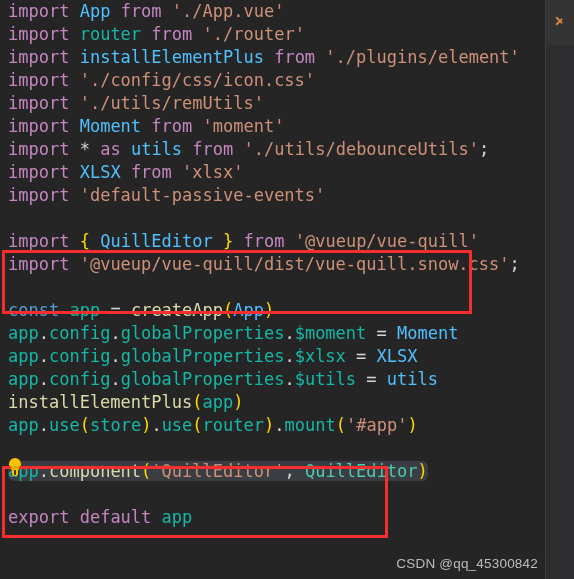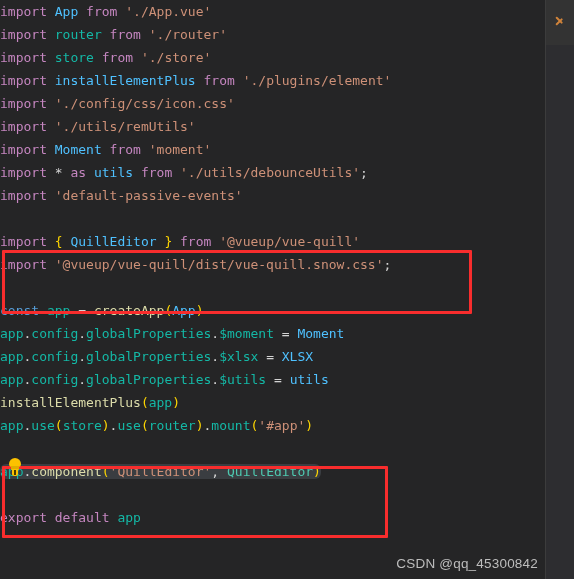--- a/index.html
+++ b/index.html
@@ -31,22 +31,23 @@
     height: 579px;
     background: #252526;
     padding: 0;
     box-sizing: border-box;
   }
 
   .code-line {
     position: relative;
     height: 23px;
     line-height: 23px;
-    font-size: 13px;
+    font-size: 17px;
     white-space: pre;
+    padding-left: 8px;
     letter-spacing: 0px;
   }
 
   
   .t-kw      { color: #c586c0; }   
   .t-decl    { color: #569cd6; }   
   .t-str     { color: #ce9178; }   
   .t-ident   { color: #14b8a6; }   
   .t-type    { color: #4ec9b0; }   
   .t-class   { color: #4fc1ff; }   
@@ -184,26 +185,26 @@
   }
 </style>
 </head>
 <body>
 
 <div id="editor-root">
 
   <div class="code-surface" id="code-surface">
       <div class="code-line"><span><span class="t-kw">import</span><span class="t-punct"> </span><span class="t-class">App</span><span class="t-punct"> </span><span class="t-kw">from</span><span class="t-punct"> </span><span class="t-str">'./App.vue'</span></span></div>
       <div class="code-line"><span><span class="t-kw">import</span><span class="t-punct"> </span><span class="t-ident">router</span><span class="t-punct"> </span><span class="t-kw">from</span><span class="t-punct"> </span><span class="t-str">'./router'</span></span></div>
-      <div class="code-line"><span><span class="t-kw">import</span><span class="t-punct"> </span><span class="t-ident">store</span><span class="t-punct"> </span><span class="t-kw">from</span><span class="t-punct"> </span><span class="t-str">'./store'</span></span></div>
       <div class="code-line"><span><span class="t-kw">import</span><span class="t-punct"> </span><span class="t-class">installElementPlus</span><span class="t-punct"> </span><span class="t-kw">from</span><span class="t-punct"> </span><span class="t-str">'./plugins/element'</span></span></div>
       <div class="code-line"><span><span class="t-kw">import</span><span class="t-punct"> </span><span class="t-str">'./config/css/icon.css'</span></span></div>
       <div class="code-line"><span><span class="t-kw">import</span><span class="t-punct"> </span><span class="t-str">'./utils/remUtils'</span></span></div>
       <div class="code-line"><span><span class="t-kw">import</span><span class="t-punct"> </span><span class="t-class">Moment</span><span class="t-punct"> </span><span class="t-kw">from</span><span class="t-punct"> </span><span class="t-str">'moment'</span></span></div>
       <div class="code-line"><span><span class="t-kw">import</span><span class="t-punct"> </span><span class="t-op">*</span><span class="t-punct"> </span><span class="t-kw">as</span><span class="t-punct"> </span><span class="t-class">utils</span><span class="t-punct"> </span><span class="t-kw">from</span><span class="t-punct"> </span><span class="t-str">'./utils/debounceUtils'</span><span class="t-punct">;</span></span></div>
+      <div class="code-line"><span><span class="t-kw">import</span><span class="t-punct"> </span><span class="t-class">XLSX</span><span class="t-punct"> </span><span class="t-kw">from</span><span class="t-punct"> </span><span class="t-str">'xlsx'</span></span></div>
       <div class="code-line"><span><span class="t-kw">import</span><span class="t-punct"> </span><span class="t-str">'default-passive-events'</span></span></div>
       <div class="code-line">&nbsp;</div>
       <div class="code-line"><span><span class="t-kw">import</span><span class="t-punct"> </span><span class="t-brace">{</span><span class="t-punct"> </span><span class="t-class">QuillEditor</span><span class="t-punct"> </span><span class="t-brace">}</span><span class="t-punct"> </span><span class="t-kw">from</span><span class="t-punct"> </span><span class="t-str">'@vueup/vue-quill'</span></span></div>
       <div class="code-line"><span><span class="t-kw">import</span><span class="t-punct"> </span><span class="t-str">'@vueup/vue-quill/dist/vue-quill.snow.css'</span><span class="t-punct">;</span></span></div>
       <div class="code-line">&nbsp;</div>
       <div class="code-line"><span><span class="t-decl">const</span><span class="t-punct"> </span><span class="t-ident">app</span><span class="t-punct"> </span><span class="t-op">=</span><span class="t-punct"> </span><span class="t-fn">createApp</span><span class="t-brace">(</span><span class="t-class">App</span><span class="t-brace">)</span></span></div>
       <div class="code-line"><span><span class="t-ident">app</span><span class="t-punct">.</span><span class="t-ident">config</span><span class="t-punct">.</span><span class="t-ident">globalProperties</span><span class="t-punct">.</span><span class="t-ident">$moment</span><span class="t-punct"> </span><span class="t-op">=</span><span class="t-punct"> </span><span class="t-class">Moment</span></span></div>
       <div class="code-line"><span><span class="t-ident">app</span><span class="t-punct">.</span><span class="t-ident">config</span><span class="t-punct">.</span><span class="t-ident">globalProperties</span><span class="t-punct">.</span><span class="t-ident">$xlsx</span><span class="t-punct"> </span><span class="t-op">=</span><span class="t-punct"> </span><span class="t-class">XLSX</span></span></div>
       <div class="code-line"><span><span class="t-ident">app</span><span class="t-punct">.</span><span class="t-ident">config</span><span class="t-punct">.</span><span class="t-ident">globalProperties</span><span class="t-punct">.</span><span class="t-ident">$utils</span><span class="t-punct"> </span><span class="t-op">=</span><span class="t-punct"> </span><span class="t-class">utils</span></span></div>
       <div class="code-line"><span><span class="t-fn">installElementPlus</span><span class="t-brace">(</span><span class="t-ident">app</span><span class="t-brace">)</span></span></div>

